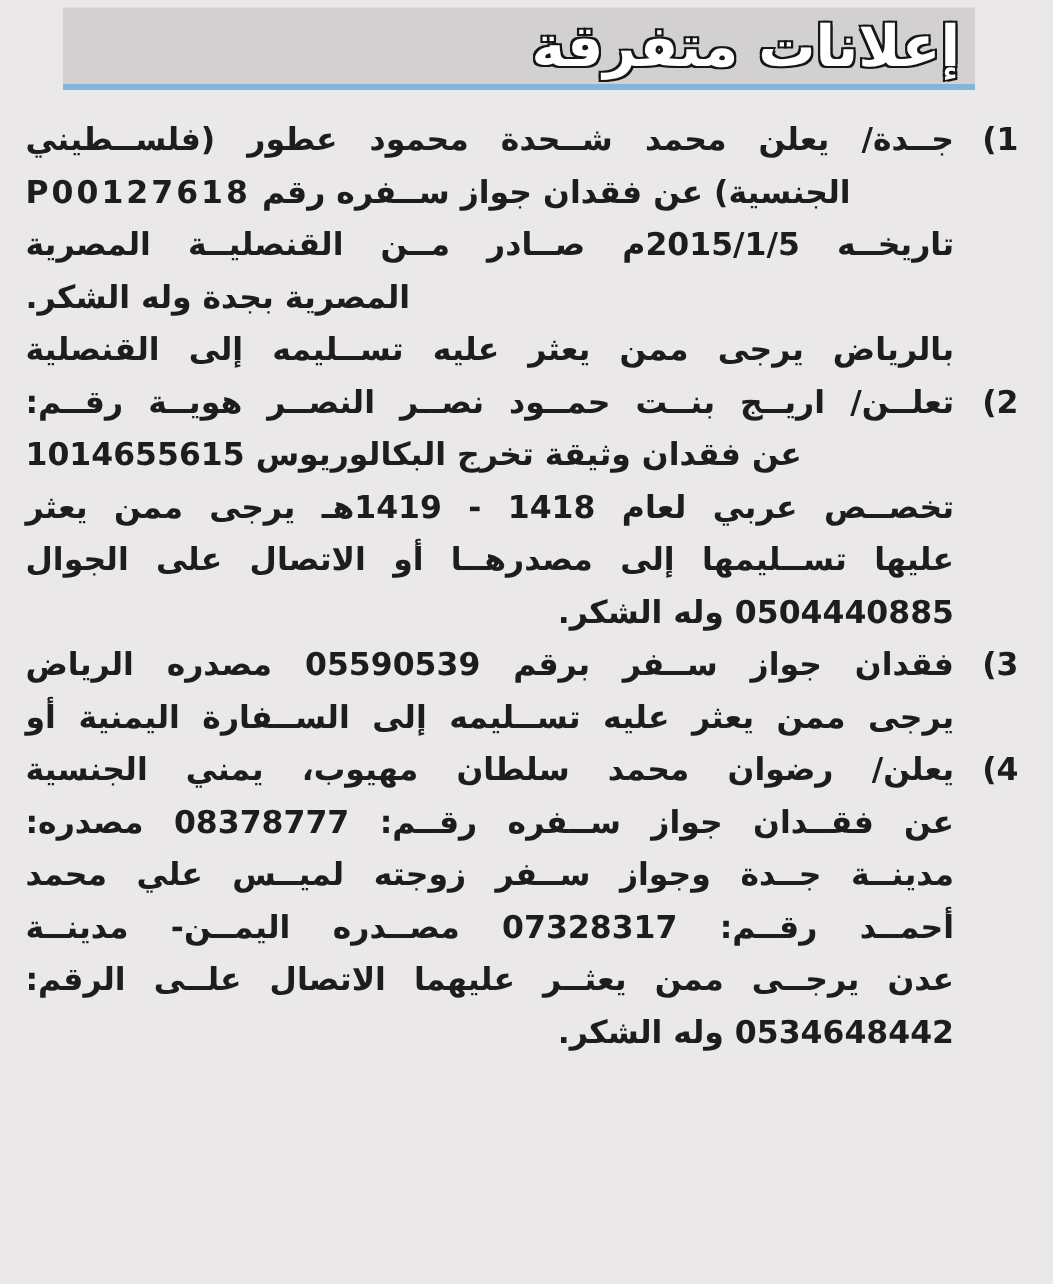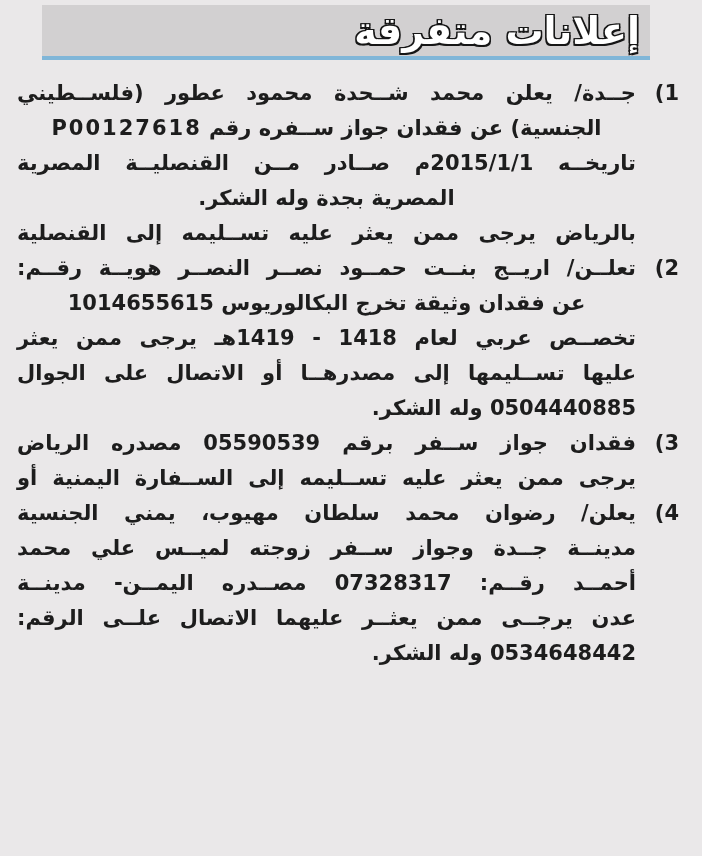--- a/index.html
+++ b/index.html
@@ -49,40 +49,40 @@
   .ad { position: relative; padding-right: 45px; }
   .ad .marker {
     position: absolute;
     right: 2px;
     top: 0;
     direction: rtl;
     white-space: nowrap;
   }
   .line { min-height: 35px; }
   .line.j { text-align: justify; text-align-last: justify; }
-  .line.r { text-align: center; }
+  .line.r { text-align: left; }
   .line.c { text-align: right; }
   .num { letter-spacing: 2px; }
 </style>
 </head>
 <body>
 
 <header>
   <div class="banner">
     <h1>إعلانات متفرقة</h1>
   </div>
 </header>
 
 <main class="ads">
     <div class="ad">
       <span class="marker">1)</span>
       <div>
         <div class="line j">جــدة/ يعلن محمد شــحدة محمود عطور (فلســطيني</div>
         <div class="line r">الجنسية) عن فقدان جواز ســفره رقم <span class="num">P00127618</span></div>
-        <div class="line j">تاريخــه <span class="num">2015/1/1</span>م صــادر مــن القنصليــة المصرية</div>
+        <div class="line j">تاريخــه <span class="num">2015/1/5</span>م صــادر مــن القنصليــة المصرية</div>
         <div class="line r">المصرية بجدة وله الشكر.</div>
         <div class="line j">بالرياض يرجى ممن يعثر عليه تســليمه إلى القنصلية</div>
       </div>
     </div>
     <div class="ad">
       <span class="marker">2)</span>
       <div>
         <div class="line j">تعلــن/ اريــج بنــت حمــود نصــر النصــر هويــة رقــم:</div>
         <div class="line r">عن فقدان وثيقة تخرج البكالوريوس <span class="num">1014655615</span></div>
         <div class="line j">تخصــص عربي لعام <span class="num">1418</span> - <span class="num">1419</span>هـ يرجى ممن يعثر</div>
@@ -94,19 +94,20 @@
       <span class="marker">3)</span>
       <div>
         <div class="line j">فقدان جواز ســفر برقم <span class="num">05590539</span> مصدره الرياض</div>
         <div class="line j">يرجى ممن يعثر عليه تســليمه إلى الســفارة اليمنية أو</div>
       </div>
     </div>
     <div class="ad">
       <span class="marker">4)</span>
       <div>
         <div class="line j">يعلن/ رضوان محمد سلطان مهيوب، يمني الجنسية</div>
+        <div class="line j">عن فقــدان جواز ســفره رقــم: <span class="num">08378777</span> مصدره:</div>
         <div class="line j">مدينــة جــدة وجواز ســفر زوجته لميــس علي محمد</div>
         <div class="line j">أحمــد رقــم: <span class="num">07328317</span> مصــدره اليمــن- مدينــة</div>
         <div class="line j">عدن يرجــى ممن يعثــر عليهما الاتصال علــى الرقم:</div>
         <div class="line c"><span class="num">0534648442</span> وله الشكر.</div>
       </div>
     </div>
   </main>
 
 </body></html>

